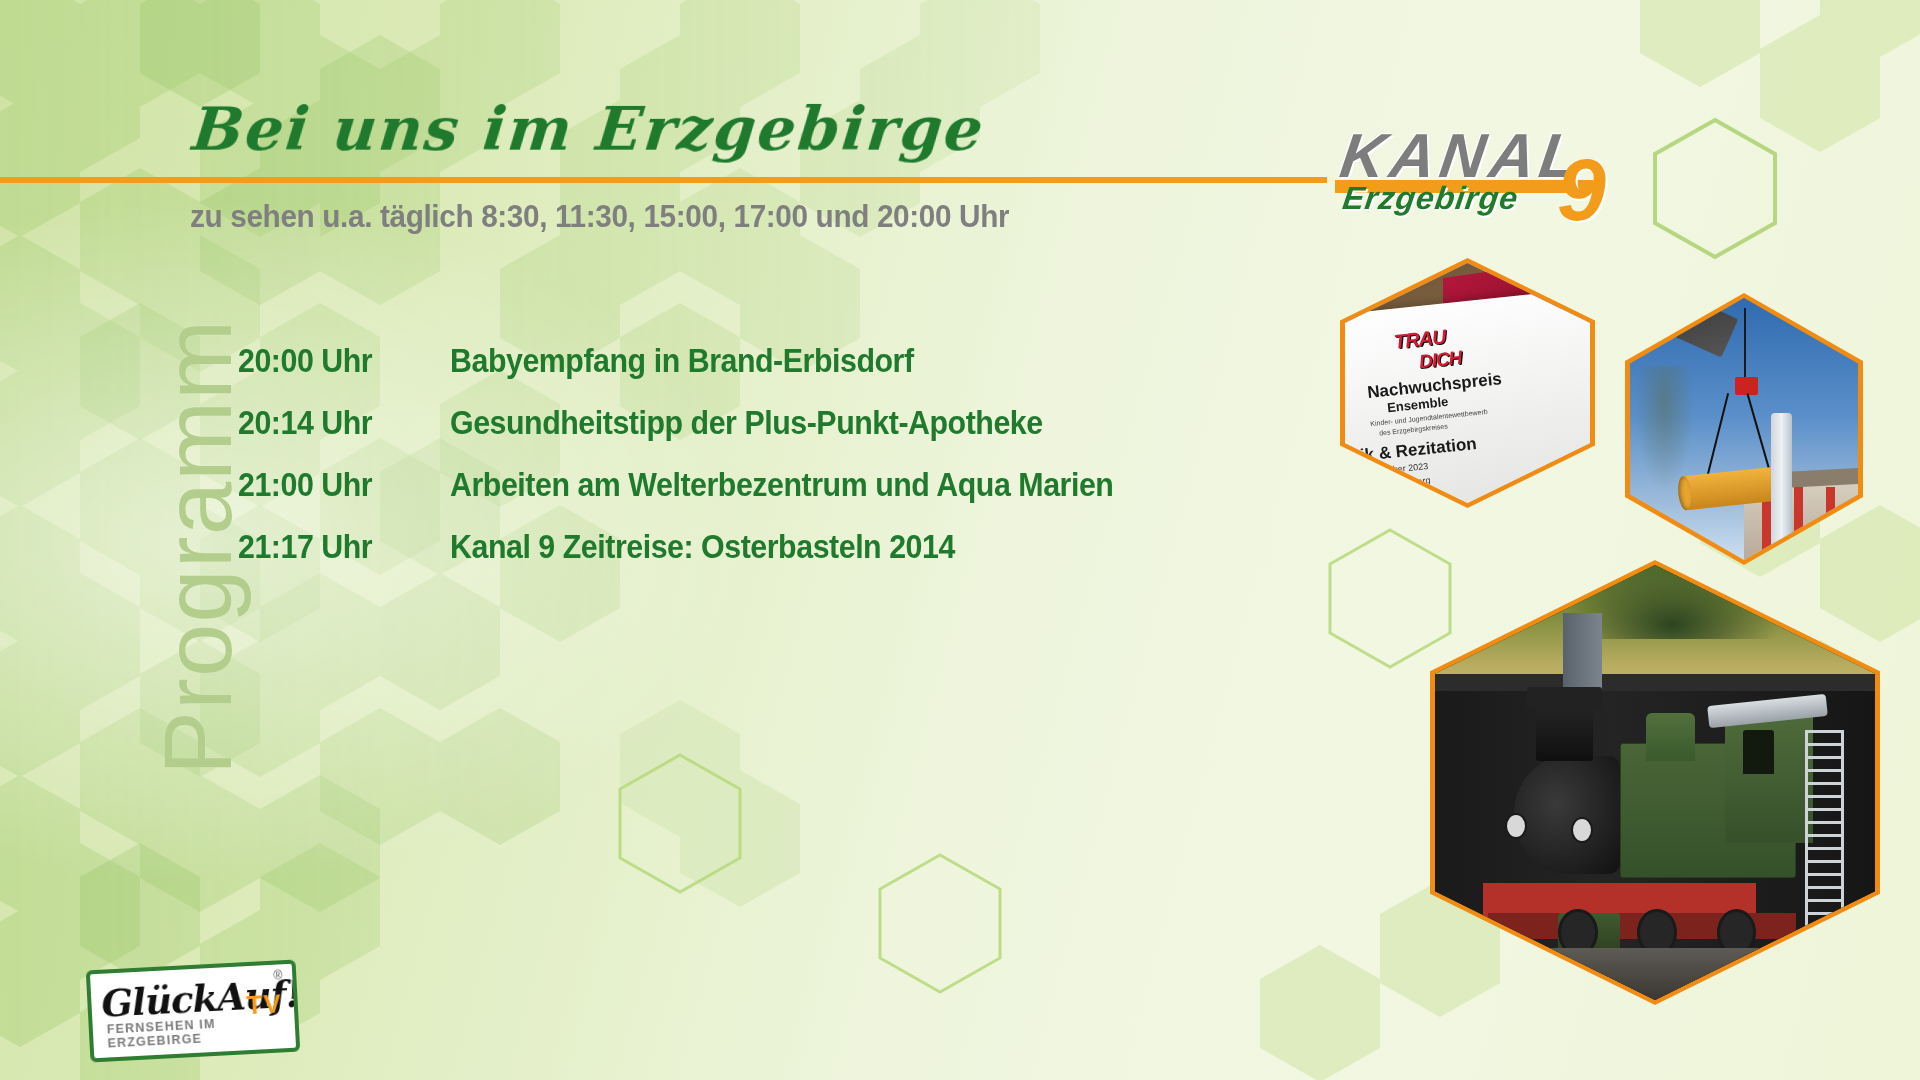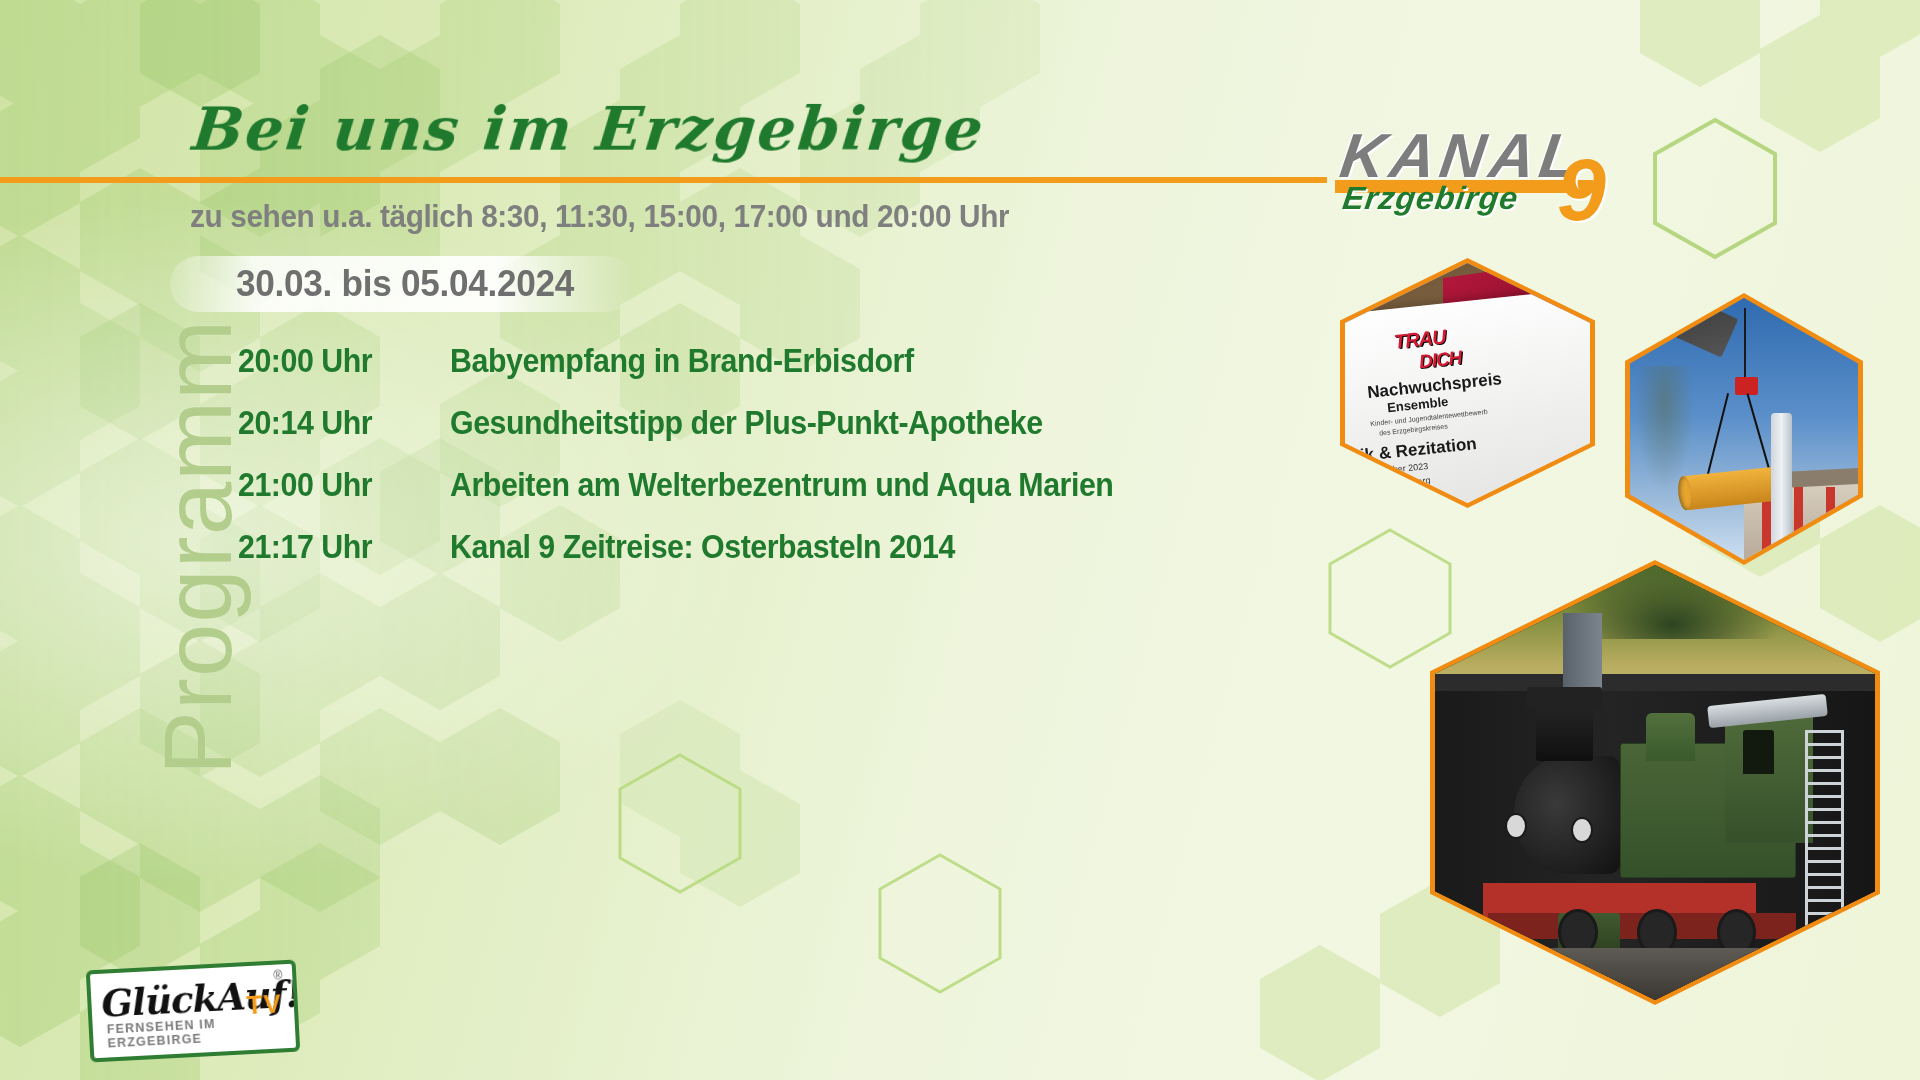--- a/index.html
+++ b/index.html
@@ -395,23 +395,20 @@
   <div class="softglow"></div>
 
   <div class="vertical-programm">Programm</div>
 
   <div class="orange-rule"></div>
 
   <div class="show-title">Bei uns im Erzgebirge</div>
 
   <div class="airtimes">zu sehen u.a. täglich 8:30, 11:30, 15:00, 17:00 und 20:00 Uhr</div>
 
-  <div class="date-badge">
-    <span>30.03. bis 05.04.2024</span>
-  </div>
 
   <div class="program">
     <div class="prow">
       <div class="ptime">20:00 Uhr</div>
       <div class="ptitle">Babyempfang in Brand-Erbisdorf</div>
     </div>
     <div class="prow">
       <div class="ptime">20:14 Uhr</div>
       <div class="ptitle">Gesundheitstipp der Plus-Punkt-Apotheke</div>
     </div>

